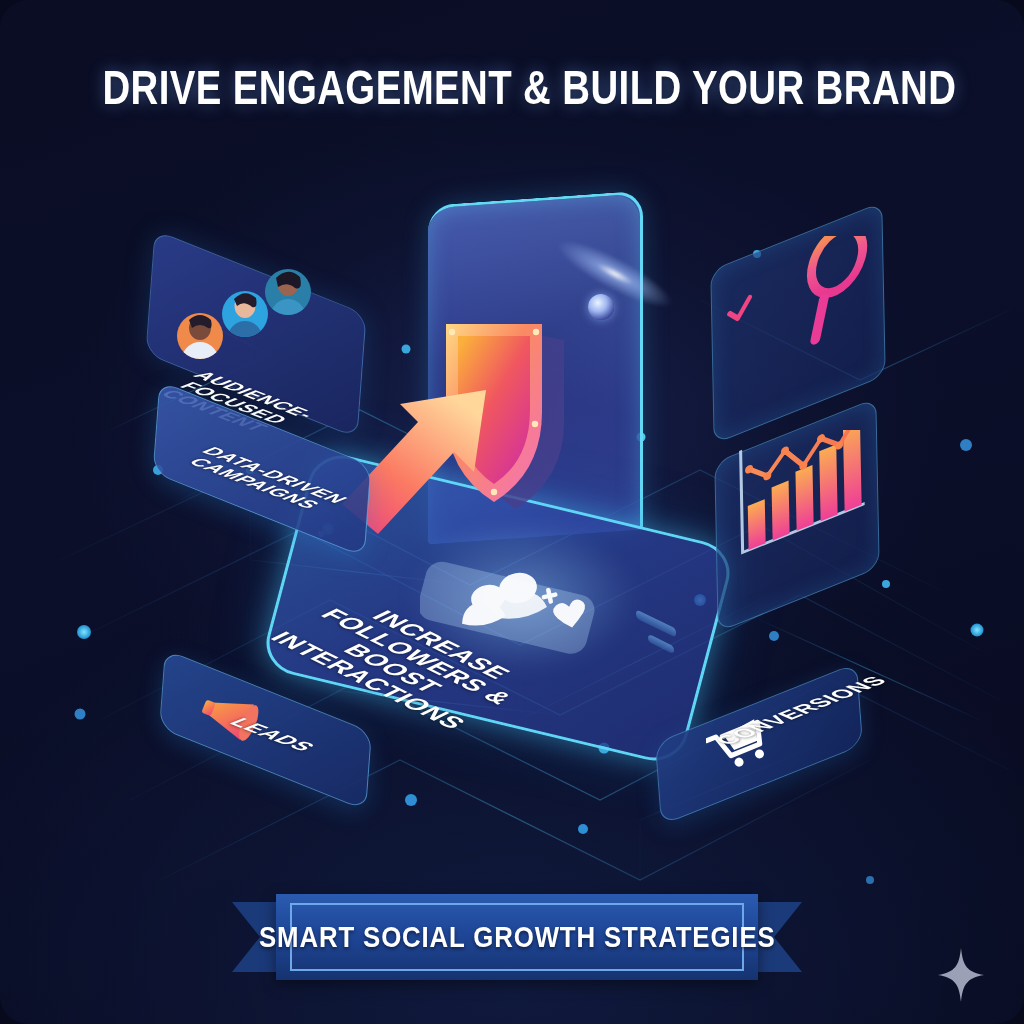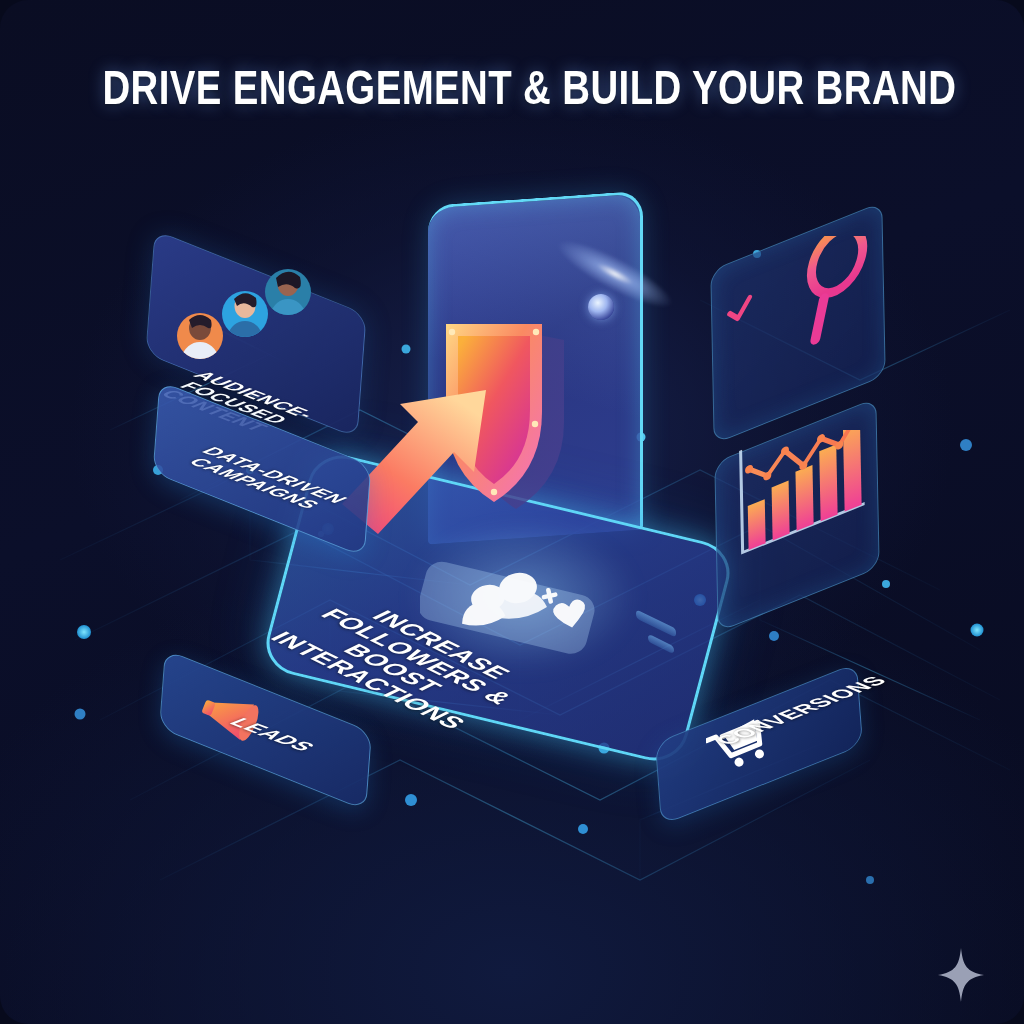--- a/index.html
+++ b/index.html
@@ -389,18 +389,27 @@
           <circle cx="50" cy="66" r="4"></circle>
         <circle cx="68" cy="48" r="4"></circle>
           <circle cx="86" cy="70" r="4"></circle>
         <circle cx="104" cy="50" r="4"></circle>
           <circle cx="122" cy="64" r="4"></circle>
       </g>
       <path d="M133 34 L147 40 L136 50 Z" fill="#f9834f"></path>
     </g>
   </svg>
 
+  <div id="ribbon">
+    <div class="ribbon-tail" id="tail-l"></div>
+    <div class="ribbon-tail" id="tail-r"></div>
+    <div id="ribbon-body">
+      <div id="ribbon-inner">
+        <span id="ribbon-text">SMART SOCIAL GROWTH STRATEGIES</span>
+      </div>
+    </div>
+  </div>
 
   <svg id="sparkle" viewBox="0 0 50 58">
     <path d="M25 2 C27 20 31 26 48 29 C31 32 27 38 25 56 C23 38 19 32 2 29 C19 26 23 20 25 2 Z" fill="#9aa0b5"></path>
   </svg>
 
 </div>
 
 </body></html>

